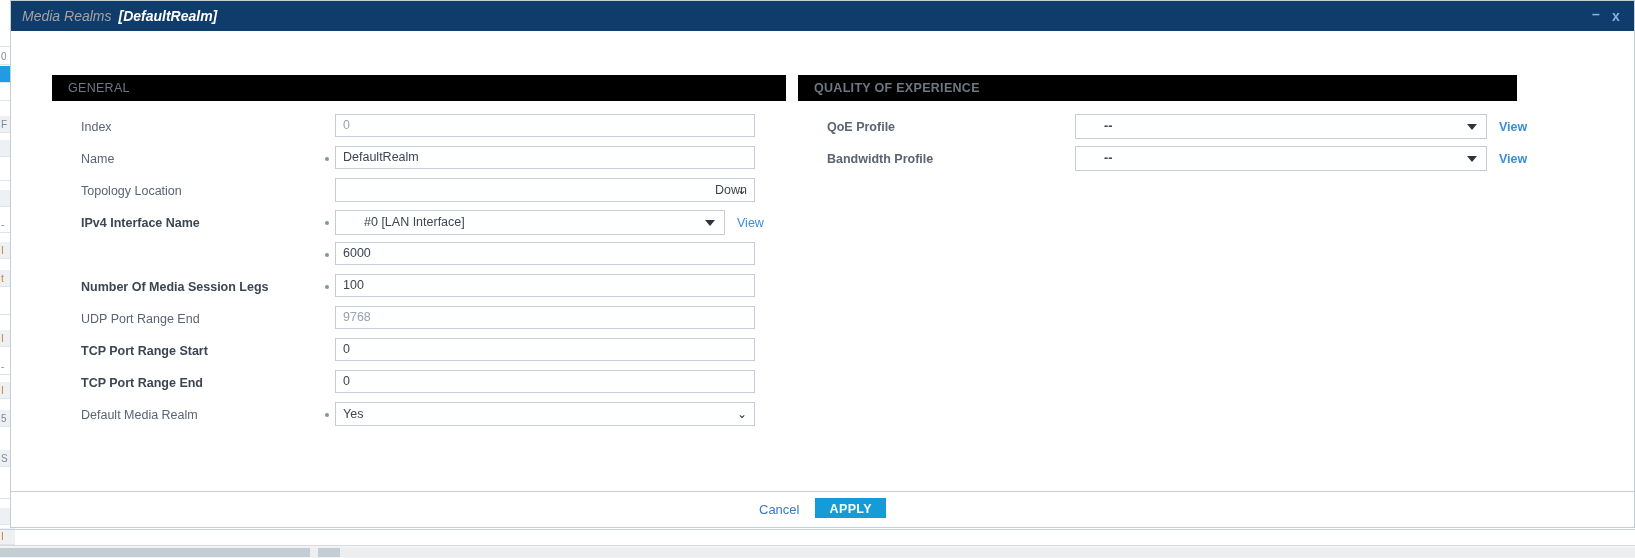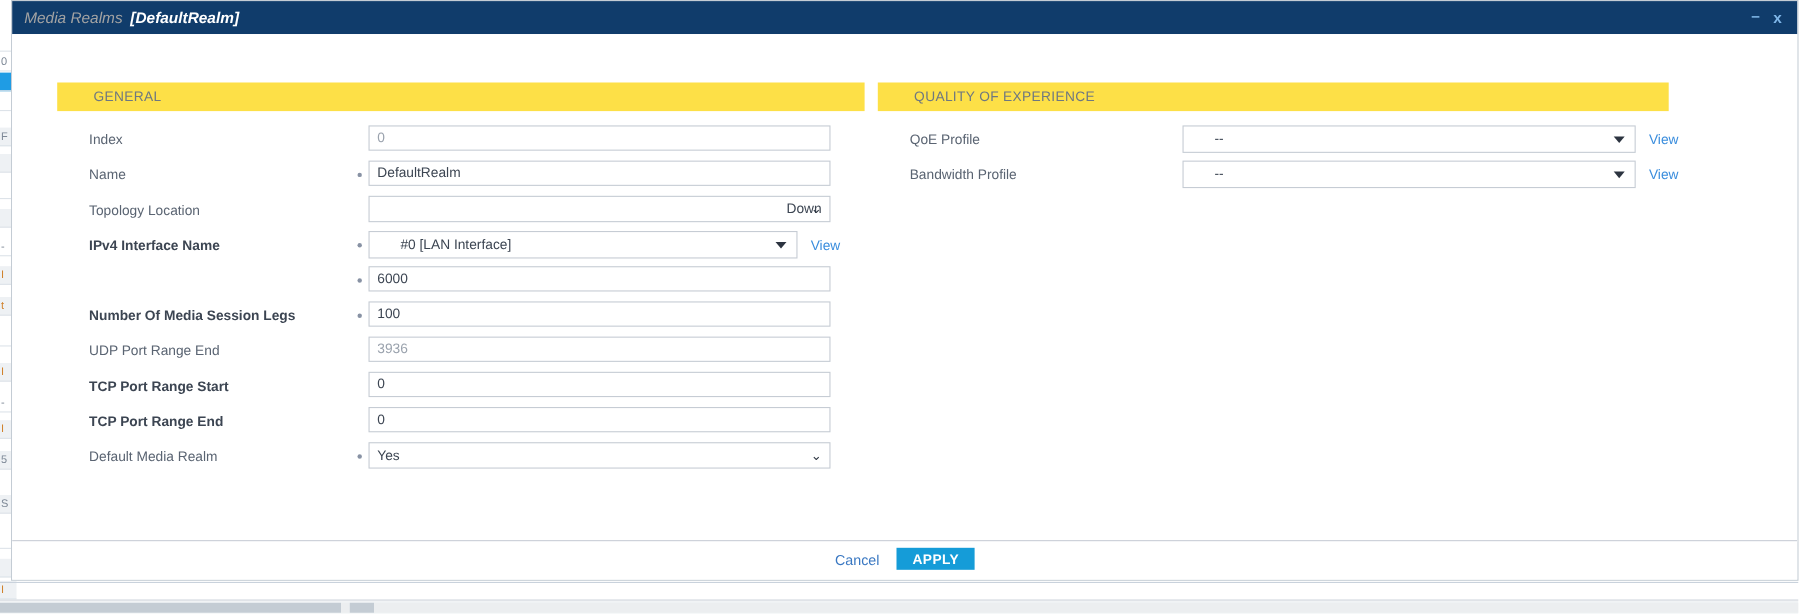--- a/index.html
+++ b/index.html
@@ -138,27 +138,27 @@
   .btn-close { font-weight: bold; }
 
   .dialog-body {
     position: relative;
     height: 462px;
     background: #ffffff;
   }
 
   .panel { position: absolute; top: 44px; }
   .panel-left  { left: 41px;  width: 734px; }
-  .panel-right { left: 787px; width: 719px; }
+  .panel-right { left: 787px; width: 719px; font-weight: bold; }
 
   .section-head {
-    background: #fde047;
+    background: #000000;
     height: 26px;
     line-height: 26px;
-    padding-left: 33px;
+    padding-left: 16px;
     color: #6f7880;
     font-size: 12.5px;
     letter-spacing: 0.3px;
     box-sizing: border-box;
   }
 
   .rows { margin-top: 10px; }
 
   .frow {
     position: relative;
@@ -380,21 +380,21 @@
             <div class="dot" style="left: 273px;"></div>
             <div class="ctrl" style="left: 283px; width: 420px;">6000</div>
           </div>
           <div class="frow">
             <div class="flabel bold">Number Of Media Session Legs</div>
             <div class="dot" style="left: 273px;"></div>
             <div class="ctrl" style="left: 283px; width: 420px;">100</div>
           </div>
           <div class="frow">
             <div class="flabel">UDP Port Range End</div>
-            <div class="ctrl ro" style="left: 283px; width: 420px;">3936</div>
+            <div class="ctrl ro" style="left: 283px; width: 420px;">9768</div>
           </div>
           <div class="frow">
             <div class="flabel bold">TCP Port Range Start</div>
             <div class="ctrl" style="left: 283px; width: 420px;">0</div>
           </div>
           <div class="frow">
             <div class="flabel bold">TCP Port Range End</div>
             <div class="ctrl" style="left: 283px; width: 420px;">0</div>
           </div>
           <div class="frow">

